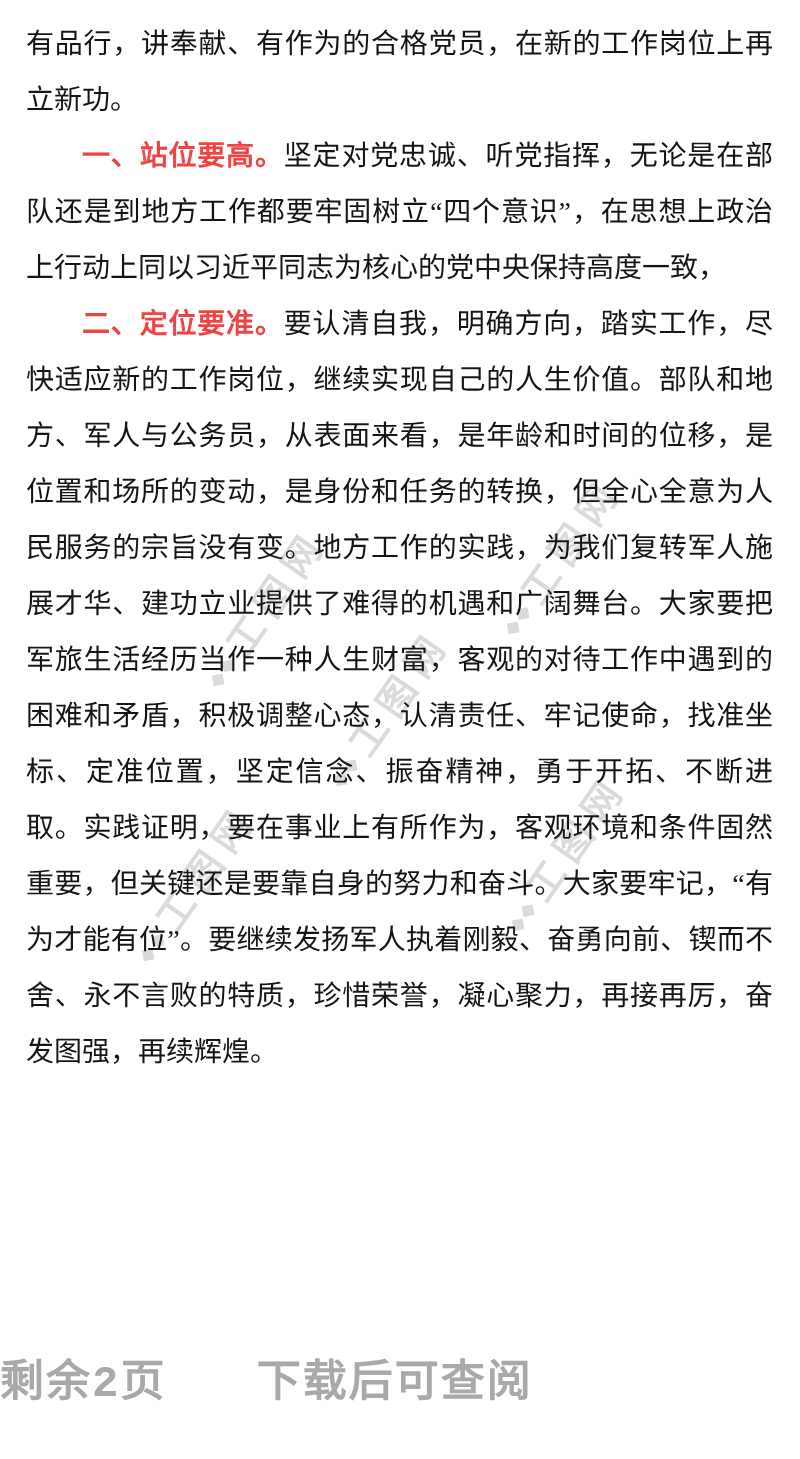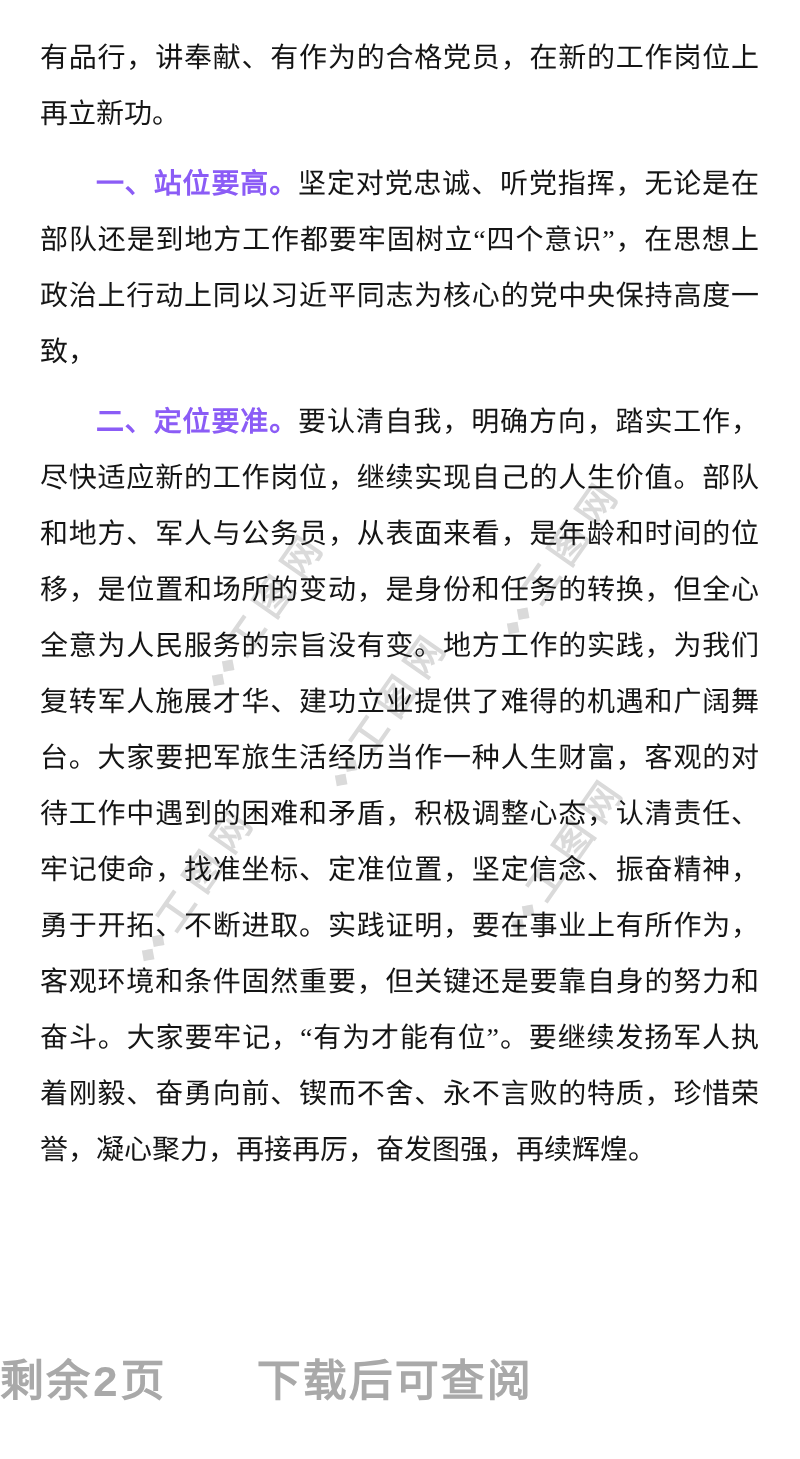--- a/index.html
+++ b/index.html
@@ -34,27 +34,27 @@
   .doc {
     position: absolute;
     left: 26px;
     top: 16px;
     width: 747px;
     color: #151515;
     font-size: 28px;
     line-height: 56px;
     text-align: justify;
   }
-  .doc p.para { margin: 14px; padding: 0; }
+  .doc p.para { margin: 0; padding: 0; }
   .doc p.para.indent { text-indent: 2em; }
   .seg { font-family: "Liberation Serif", "DejaVu Serif", serif; }
   .seg-bold {
     font-family: "Liberation Sans", "DejaVu Sans", sans-serif;
     font-weight: 700;
-    color: #8b5cf6;
+    color: #ef4444;
   }
   
   .footer {
     position: absolute;
     top: 1358px;
     left: 0;
     right: 0;
     text-align: left;
     font-family: Liberation Mono, monospace;
     font-weight: 700;

